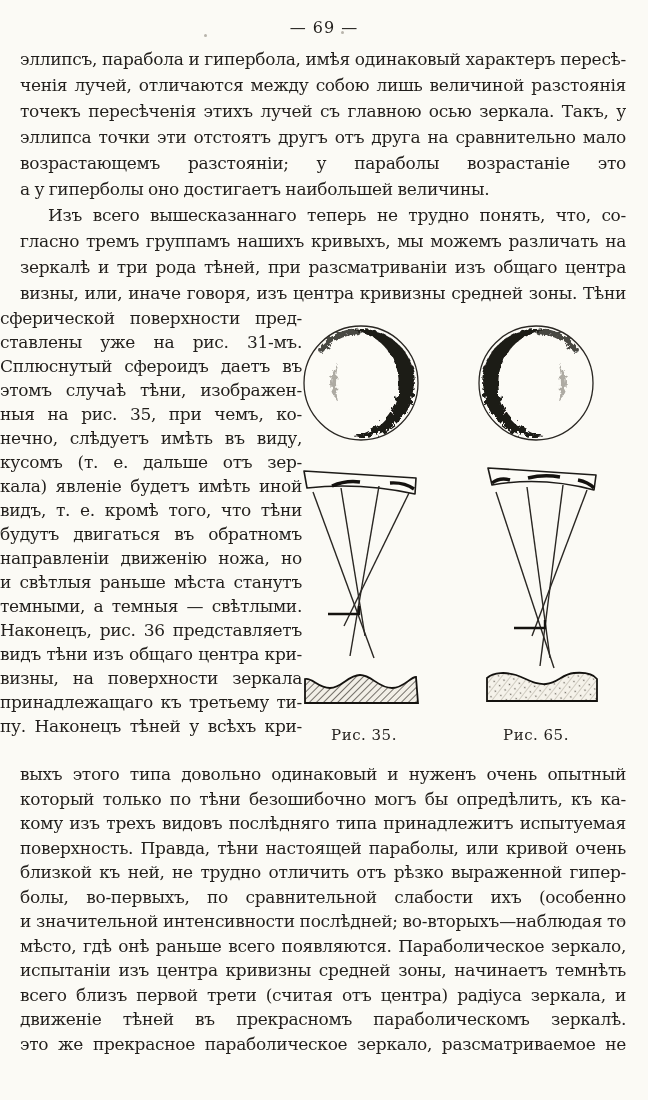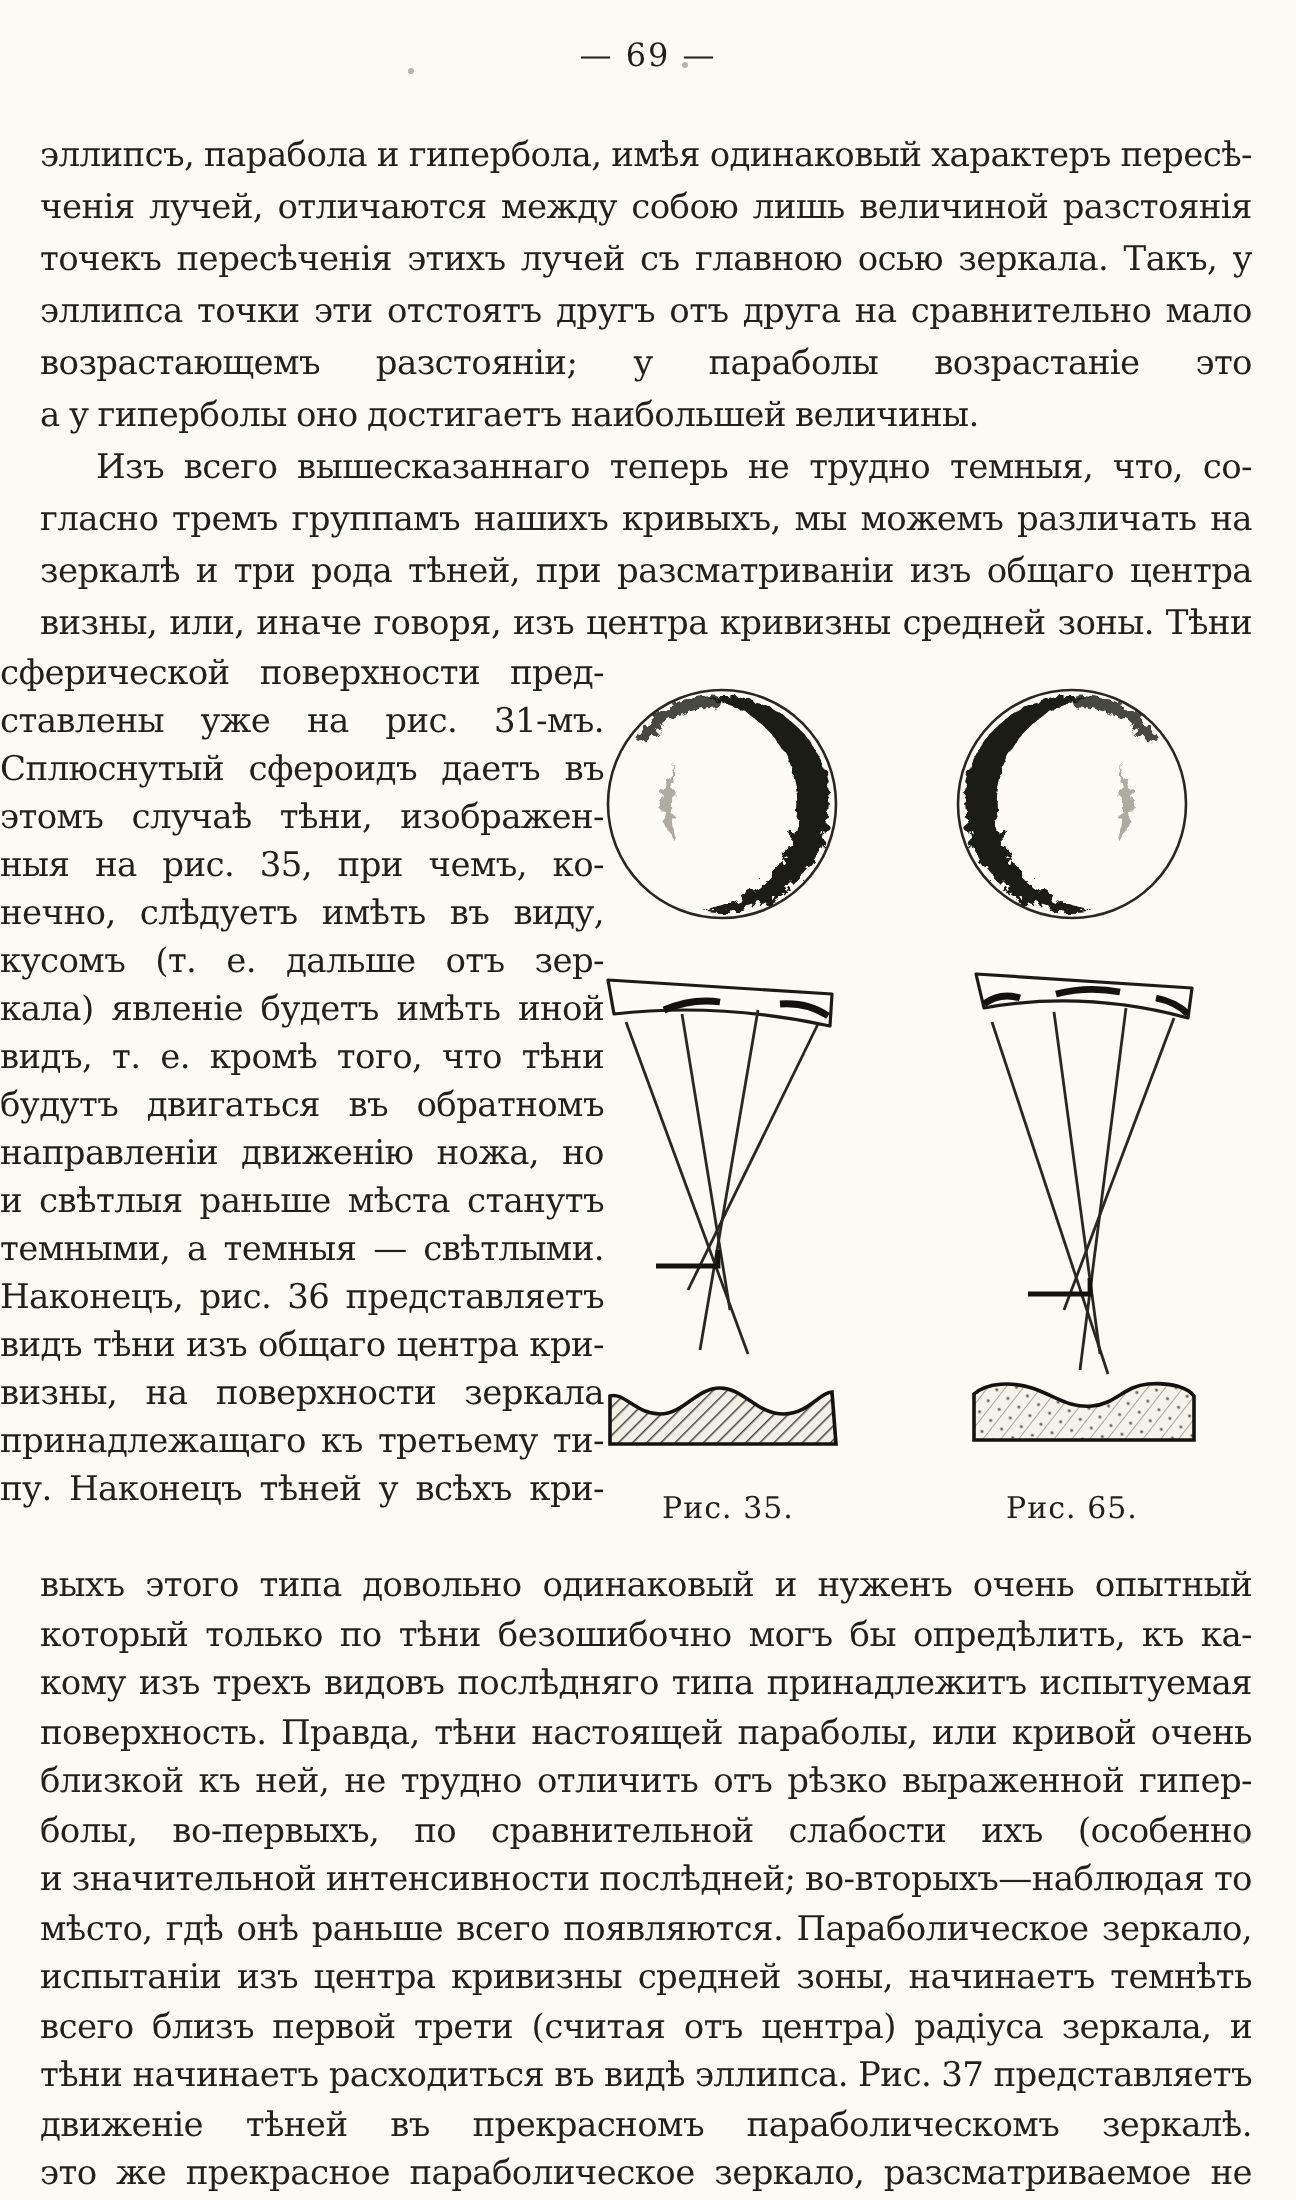--- a/index.html
+++ b/index.html
@@ -3,21 +3,21 @@
 <meta charset="utf-8">
 <style>
   :root { --paper:#fbfaf5; --ink:#221f1c; }
   html,body { margin:0; padding:0; }
   body { width:648px; height:1100px; background:var(--paper); overflow:hidden;
          font-family:"DejaVu Serif","Liberation Serif",serif; color:var(--ink); }
   .page { position:relative; width:648px; height:1100px; background:var(--paper); }
   .pagenum { margin:16px 0 0 0; height:24px; line-height:24px; text-align:center;
              font-size:16px; letter-spacing:1px; }
   .block { margin-left:20px; width:606px; }
-  .block.top { margin-top:25px; }
+  .block.top { margin-top:6px; }
   .line { font-size:17px; letter-spacing:-0.3px; word-spacing:-0.5px;
           text-align:justify; text-align-last:justify; overflow:hidden; }
   .top .line { height:26px; line-height:26px; }
   .line.last { text-align-last:left; }
   .line.indent { text-indent:28px; }
   .mid { display:flex; align-items:flex-start; }
   .colL { width:302px; }
   .colL .line { height:24px; line-height:24px; }
   .figwrap { position:relative; width:326px; height:456px; flex:none; }
   .figwrap svg { position:absolute; left:0; top:0; }
@@ -38,21 +38,21 @@
 
   <div class="pagenum">— 69 —</div>
 
   <div class="block top">
     <div class="line">эллипсъ, парабола и гипербола, имѣя одинаковый характеръ пересѣ-</div>
     <div class="line">ченія лучей, отличаются между собою лишь величиной разстоянія</div>
     <div class="line">точекъ пересѣченія этихъ лучей съ главною осью зеркала.  Такъ, у</div>
     <div class="line">эллипса точки эти отстоятъ другъ  отъ друга на сравнительно мало</div>
     <div class="line">возрастающемъ разстояніи; у параболы возрастаніе это значительнѣе</div>
     <div class="line last">а у гиперболы оно достигаетъ наибольшей величины.</div>
-    <div class="line indent">Изъ всего вышесказаннаго теперь не трудно темныя, что, со-</div>
+    <div class="line indent">Изъ всего вышесказаннаго теперь не трудно понять, что, со-</div>
     <div class="line">гласно тремъ группамъ нашихъ кривыхъ, мы можемъ различать на</div>
     <div class="line">зеркалѣ и три рода тѣней, при разсматриваніи изъ общаго центра кри-</div>
     <div class="line">визны, или, иначе говоря, изъ центра кривизны средней зоны. Тѣни отъ</div>
   </div>
 
   <div class="mid">
     <div class="colL">
       <div class="line">сферической поверхности пред-</div>
       <div class="line">ставлены уже на рис. 31-мъ.</div>
       <div class="line">Сплюснутый сфероидъ даетъ въ</div>
@@ -143,17 +143,16 @@
     <div class="line">выхъ этого типа довольно одинаковый и нуженъ очень опытный глазъ,</div>
     <div class="line">который только по тѣни безошибочно могъ бы опредѣлить, къ ка-</div>
     <div class="line">кому изъ трехъ видовъ послѣдняго типа принадлежитъ испытуемая</div>
     <div class="line">поверхность. Правда, тѣни настоящей параболы, или кривой очень</div>
     <div class="line">близкой къ ней, не трудно отличить отъ рѣзко выраженной гипер-</div>
     <div class="line">болы, во-первыхъ, по сравнительной слабости ихъ (особенно эллипса)</div>
     <div class="line">и значительной интенсивности послѣдней; во-вторыхъ—наблюдая то</div>
     <div class="line">мѣсто, гдѣ онѣ раньше всего появляются. Параболическое зеркало, при</div>
     <div class="line">испытаніи изъ центра кривизны средней зоны, начинаетъ темнѣть раньше</div>
     <div class="line">всего близъ первой трети (считая отъ центра) радіуса зеркала, и пятно</div>
-    <div class="line">тѣни начинаетъ расходиться въ видѣ эллипса. Рис. 37 представляетъ</div>
     <div class="line">движеніе тѣней въ прекрасномъ параболическомъ зеркалѣ.  Конечно,</div>
     <div class="line">это же прекрасное параболическое зеркало, разсматриваемое не изъ</div>
   </div>
 </div>
 
 </body></html>

